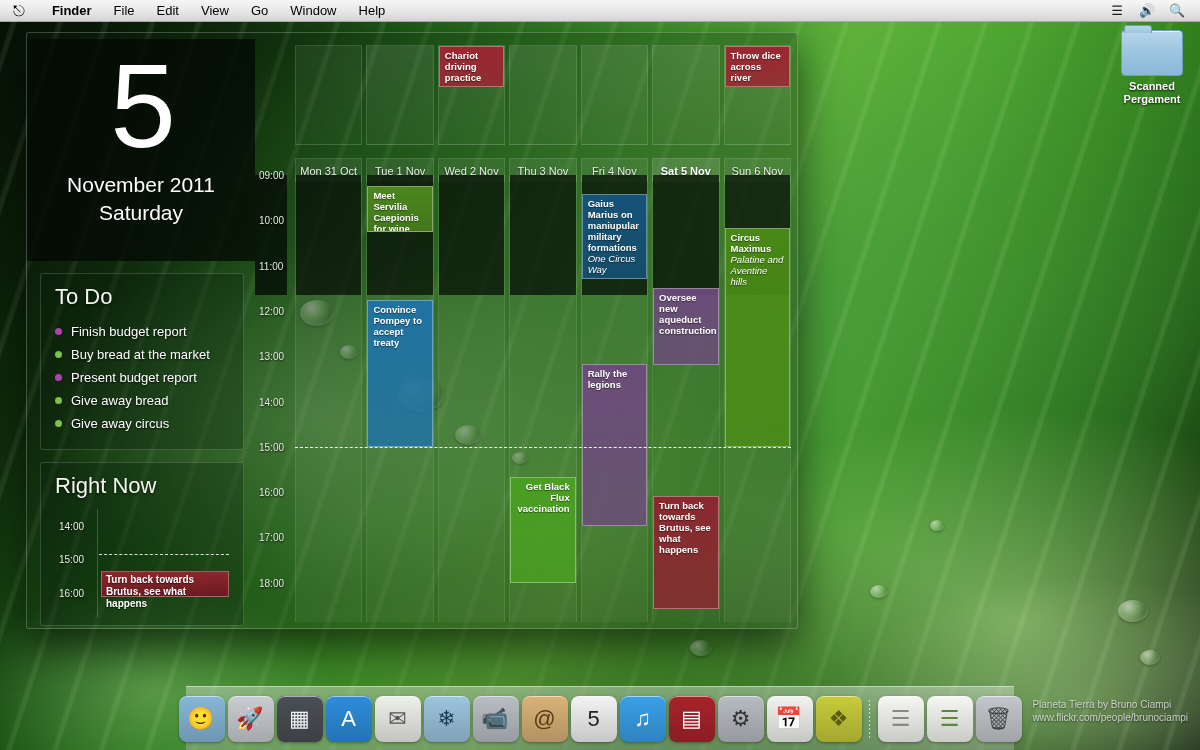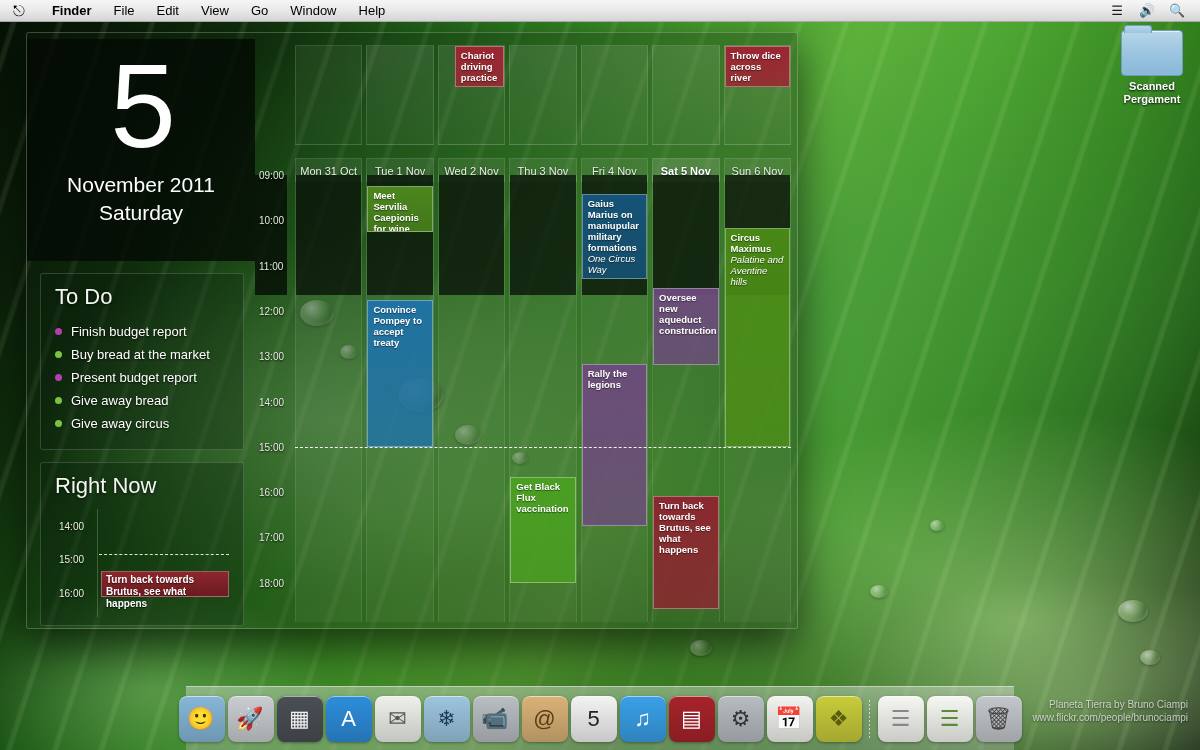--- a/index.html
+++ b/index.html
@@ -208,21 +208,21 @@
     padding: 0 10px 8px 10px; z-index: 50;
   }
   .dock-icon { width: 46px; height: 46px; position: relative; border-radius: 8px; flex: 0 0 46px; }
   .dock-sep { width: 10px; height: 44px; position: relative; flex: 0 0 10px; }
   .dock-sep:after { content: ""; position: absolute; left: 4px; top: 2px; bottom: 2px; width: 1px;
     background: repeating-linear-gradient(180deg, rgba(255,255,255,0.65) 0 2px, rgba(255,255,255,0) 2px 4px); }
   .di-glyph { position: absolute; inset: 0; display: flex; align-items: center; justify-content: center;
     font-size: 22px; color: #fff; }
 
   #credit {
-    position: absolute; right: 12px; bottom: 26px; text-align: right;
+    position: absolute; right: 12px; bottom: 26px; 
     font-size: 10px; line-height: 13px; color: rgba(255,255,255,0.70);
     text-shadow: 0 1px 2px rgba(0,0,0,0.55); z-index: 40;
   }
 </style>
 </head>
 <body>
 
 <div id="desktop">
   <div id="leaf-veins"></div>
   <div id="leaf-glow"></div>
@@ -308,21 +308,21 @@
           <div id="rn-event">Turn back towards Brutus, see what happens</div>
         </div>
       </div>
     </div>
 
     <div id="cal-main">
       <div id="allday-row">
           <div class="allday-cell" style="background: linear-gradient(rgba(255, 255, 255, 0.06), rgba(255, 255, 255, 0.02));"></div>
           <div class="allday-cell"></div>
           <div class="allday-cell">
-            <div class="allday-event" style="background: linear-gradient(rgb(155, 38, 50), rgba(155, 38, 50, 0.867)); margin-left: 16px;">Chariot driving practice</div>
+            <div class="allday-event" style="background: linear-gradient(rgb(155, 38, 50), rgba(155, 38, 50, 0.867));">Chariot driving practice</div>
           </div>
           <div class="allday-cell"></div>
           <div class="allday-cell"></div>
           <div class="allday-cell"></div>
           <div class="allday-cell">
             <div class="allday-event" style="background: linear-gradient(rgb(155, 38, 50), rgba(155, 38, 50, 0.867));">Throw dice across river</div>
           </div>
         </div>
       <div id="dayheads">
           <div class="dayhead">Mon 31 Oct</div>
@@ -354,21 +354,21 @@
             <div class="daycol">
               <div class="daycol-dark"></div>
               <div class="event" style="top: 11.325px; height: 45.3px; background: linear-gradient(rgba(79, 140, 30, 0.95), rgba(79, 140, 30, 0.8));"><span>Meet Servilia Caepionis for wine and…</span></div>
               <div class="event" style="top: 124.575px; height: 147.225px; background: linear-gradient(rgba(30, 114, 168, 0.95), rgba(30, 114, 168, 0.8));"><span>Convince Pompey to accept treaty</span></div>
             </div>
             <div class="daycol">
               <div class="daycol-dark"></div>
             </div>
             <div class="daycol">
               <div class="daycol-dark"></div>
-              <div class="event" style="top: 302px; height: 105.7px; background: linear-gradient(rgba(74, 160, 33, 0.95), rgba(74, 160, 33, 0.8));"><span>Get Black Flux vaccination</span></div>
+              <div class="event" style="top: 302px; height: 105.7px; background: linear-gradient(rgba(74, 160, 33, 0.95), rgba(74, 160, 33, 0.8)); text-align: right;"><span>Get Black Flux vaccination</span></div>
             </div>
             <div class="daycol">
               <div class="daycol-dark"></div>
               <div class="event" style="top: 18.875px; height: 85px; background: linear-gradient(rgba(21, 86, 126, 0.95), rgba(21, 86, 126, 0.8));"><span>Gaius Marius on maniupular military formations</span><span class="loc">One Circus Way</span></div>
               <div class="event" style="top: 188.75px; height: 162.325px; background: linear-gradient(rgba(109, 74, 125, 0.95), rgba(109, 74, 125, 0.8));"><span>Rally the legions</span></div>
             </div>
             <div class="daycol today">
               <div class="daycol-dark"></div>
               <div class="event" style="top: 113.25px; height: 77px; background: linear-gradient(rgba(109, 74, 125, 0.95), rgba(109, 74, 125, 0.8));"><span>Oversee new aqueduct construction</span></div>
               <div class="event" style="top: 320.875px; height: 113.25px; background: linear-gradient(rgba(142, 36, 48, 0.95), rgba(142, 36, 48, 0.8));"><span>Turn back towards Brutus, see what happens</span></div>

